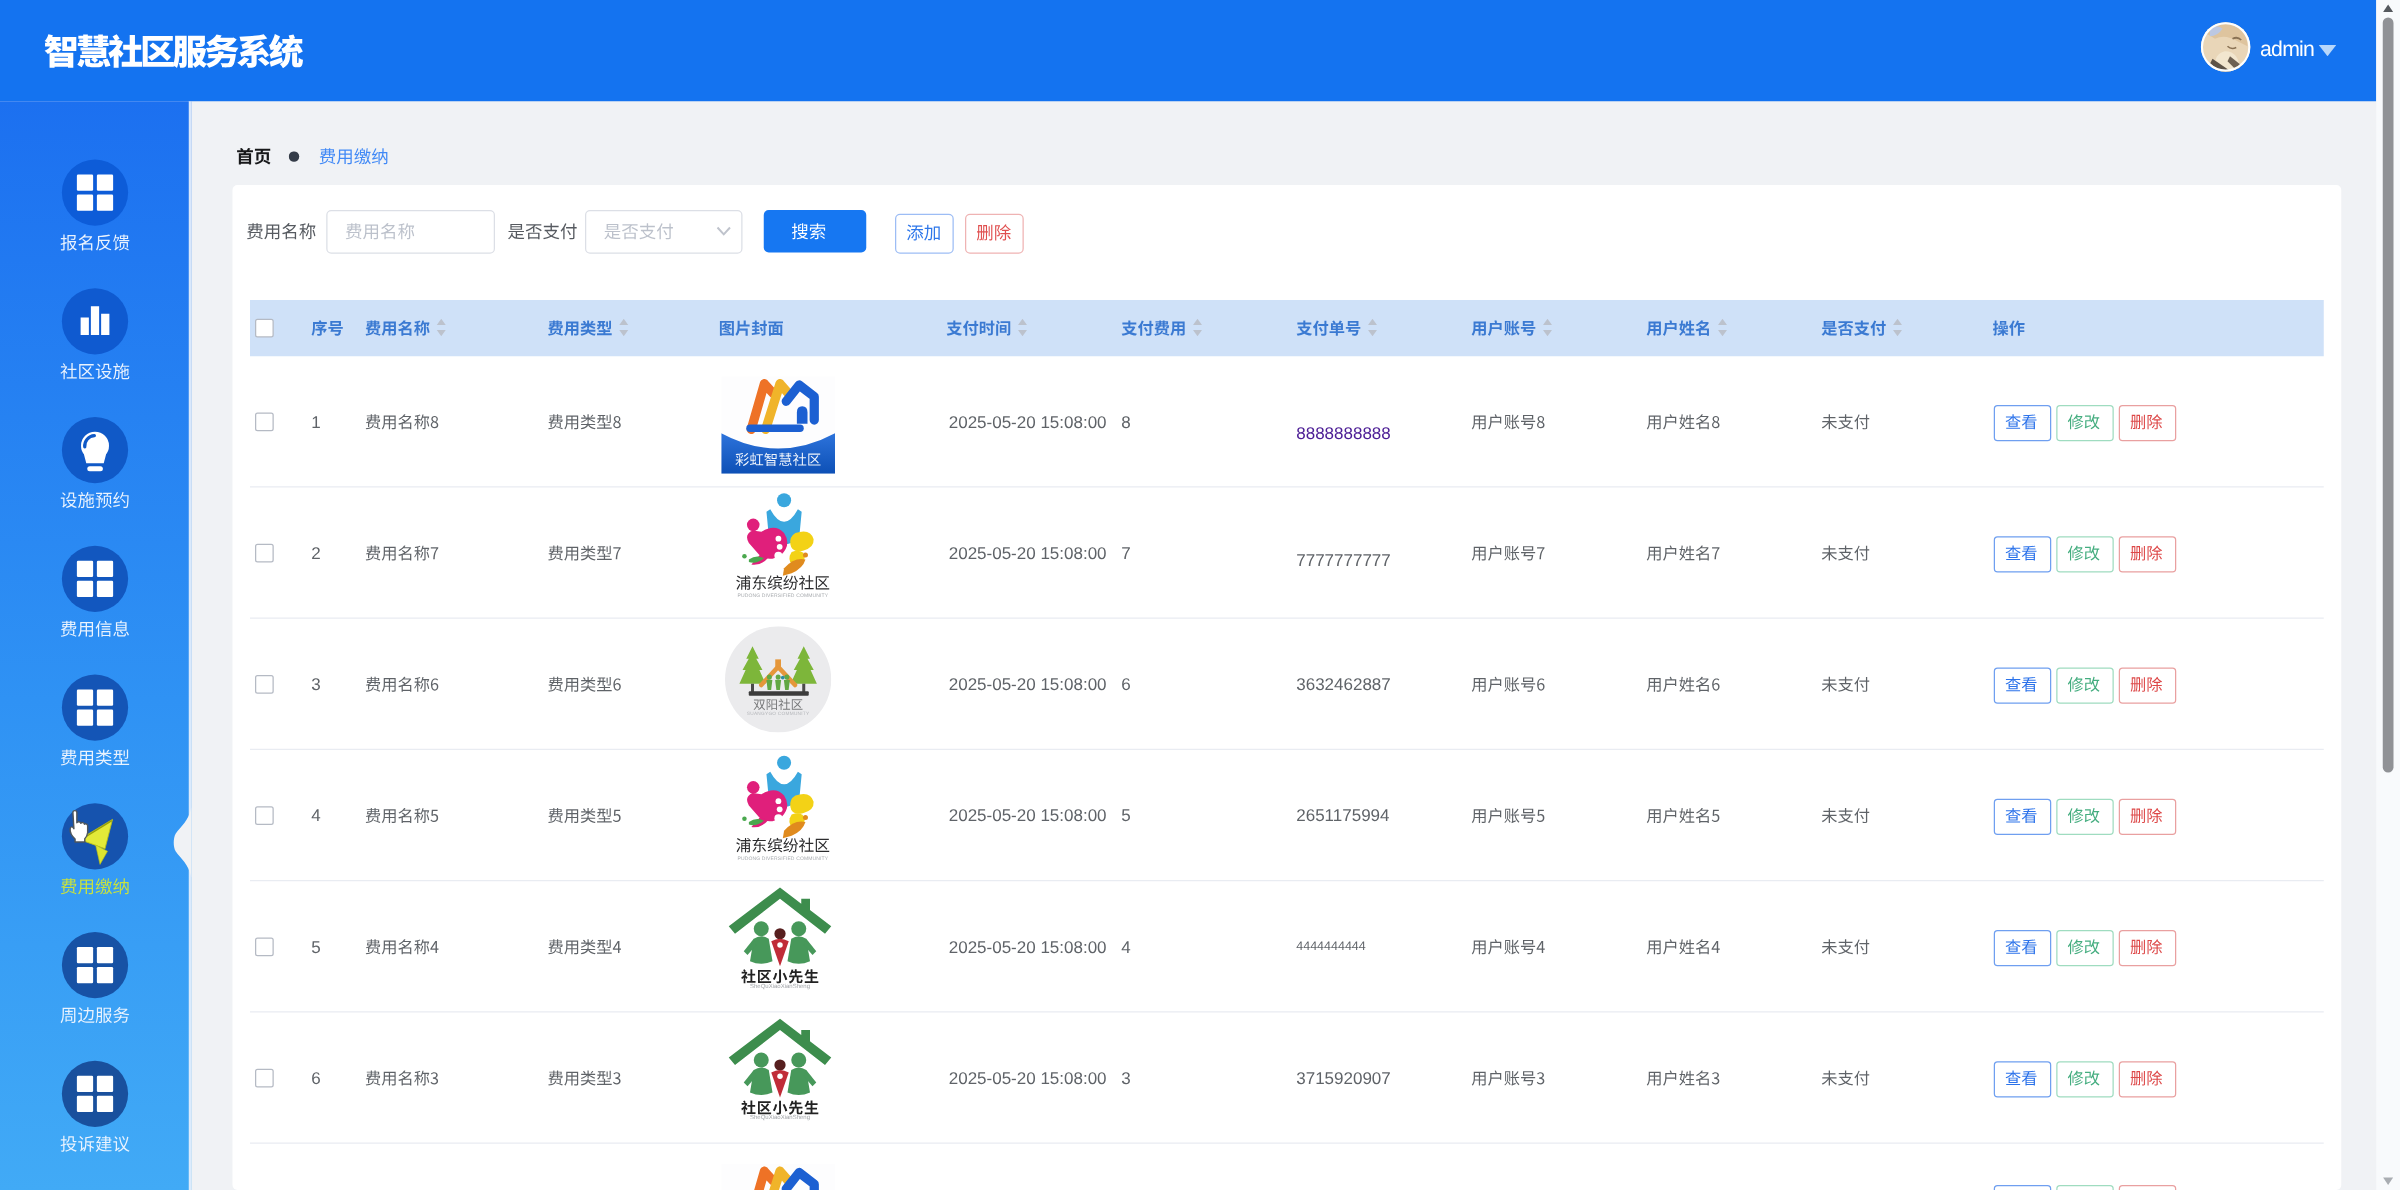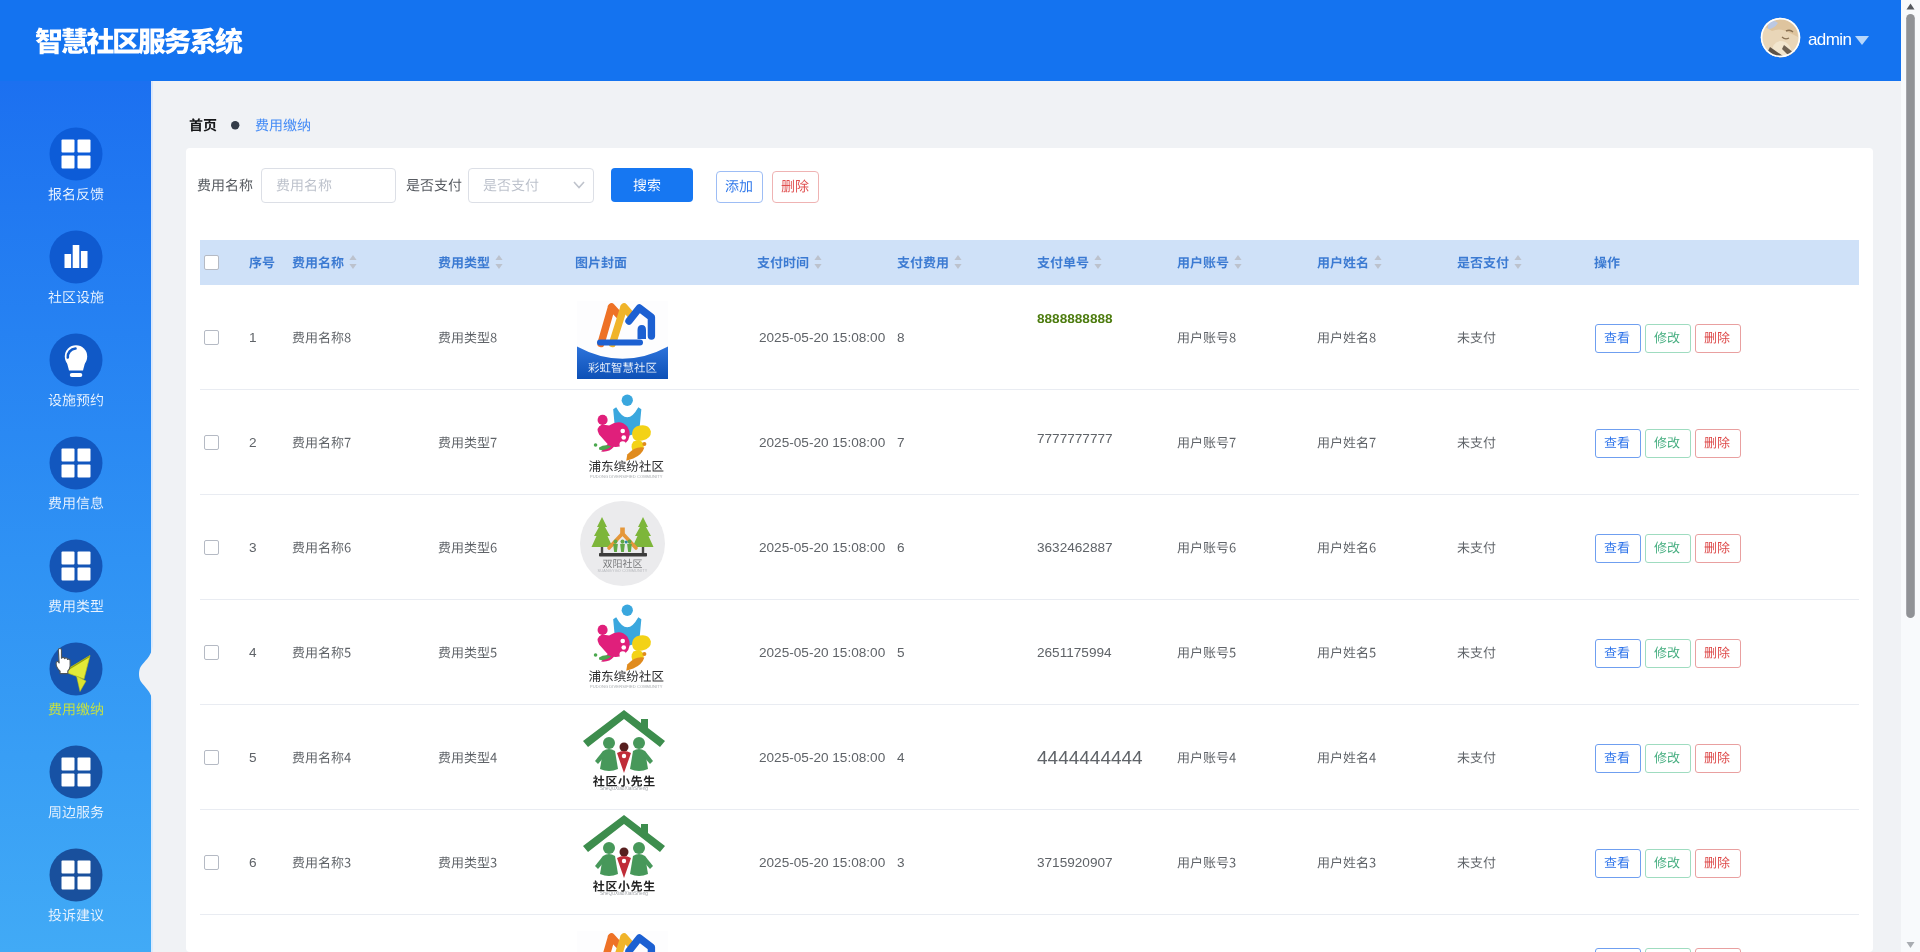--- a/index.html
+++ b/index.html
@@ -318,21 +318,21 @@
       <use href="#g72" transform="translate(11.0,70.9) scale(0.01150,-0.01150)"></use>
       <use href="#g73" transform="translate(22.5,70.9) scale(0.01150,-0.01150)"></use>
       <use href="#g74" transform="translate(34.0,70.9) scale(0.01150,-0.01150)"></use>
       <use href="#g75" transform="translate(45.5,70.9) scale(0.01150,-0.01150)"></use>
       <use href="#g12" transform="translate(57.0,70.9) scale(0.01150,-0.01150)"></use>
       <use href="#g13" transform="translate(68.5,70.9) scale(0.01150,-0.01150)"></use>
     </g>
   </svg>
 <div style="position:absolute;left:759.0px;top:327.7px;font-family:'Liberation Sans', sans-serif;font-weight:normal;font-size:13.6px;color:#5f6368;line-height:19.6px;white-space:nowrap;letter-spacing:0.00px;">2025-05-20 15:08:00</div>
 <div style="position:absolute;left:897.0px;top:327.7px;font-family:'Liberation Sans', sans-serif;font-weight:normal;font-size:13.6px;color:#5f6368;line-height:19.6px;white-space:nowrap;letter-spacing:0.00px;">8</div>
-<div style="position:absolute;left:1037.0px;top:309px;font-family:'Liberation Sans', sans-serif;font-weight:bold;font-size:13.6px;color:#4d7c0f;line-height:19.6px;white-space:nowrap;letter-spacing:0.00px;">8888888888</div>
+<div style="position:absolute;left:1037.0px;top:337px;font-family:'Liberation Sans', sans-serif;font-weight:normal;font-size:13.6px;color:#4c1d95;line-height:19.6px;white-space:nowrap;letter-spacing:0.00px;">8888888888</div>
 <svg style="position:absolute;left:1177.0px;top:331.0px;overflow:visible" width="59.2" height="13.0" fill="#5f6368">
     <use href="#g19" transform="translate(0.0,11.4) scale(0.01300,-0.01300)"></use>
     <use href="#g76" transform="translate(13.0,11.4) scale(0.01300,-0.01300)"></use>
     <use href="#g77" transform="translate(26.0,11.4) scale(0.01300,-0.01300)"></use>
     <use href="#g78" transform="translate(39.0,11.4) scale(0.01300,-0.01300)"></use>
     <use href="#g71" transform="translate(52.0,11.4) scale(0.01300,-0.01300)"></use>
   </svg>
 <svg style="position:absolute;left:1317.0px;top:331.0px;overflow:visible" width="59.2" height="13.0" fill="#5f6368">
     <use href="#g19" transform="translate(0.0,11.4) scale(0.01300,-0.01300)"></use>
     <use href="#g76" transform="translate(13.0,11.4) scale(0.01300,-0.01300)"></use>
@@ -398,21 +398,21 @@
       <use href="#g87" transform="translate(15.0,77.2) scale(0.01250,-0.01250)"></use>
       <use href="#g88" transform="translate(27.5,77.2) scale(0.01250,-0.01250)"></use>
       <use href="#g89" transform="translate(40.0,77.2) scale(0.01250,-0.01250)"></use>
       <use href="#g12" transform="translate(52.5,77.2) scale(0.01250,-0.01250)"></use>
       <use href="#g13" transform="translate(65.0,77.2) scale(0.01250,-0.01250)"></use>
     </g>
     <text x="40" y="84" font-family="Liberation Sans" font-size="4" fill="#a8abaf" text-anchor="middle" letter-spacing="0.1">PUDONG DIVERSIFIED COMMUNITY</text>
   </svg>
 <div style="position:absolute;left:759.0px;top:432.7px;font-family:'Liberation Sans', sans-serif;font-weight:normal;font-size:13.6px;color:#5f6368;line-height:19.6px;white-space:nowrap;letter-spacing:0.00px;">2025-05-20 15:08:00</div>
 <div style="position:absolute;left:897.0px;top:432.7px;font-family:'Liberation Sans', sans-serif;font-weight:normal;font-size:13.6px;color:#5f6368;line-height:19.6px;white-space:nowrap;letter-spacing:0.00px;">7</div>
-<div style="position:absolute;left:1037.0px;top:429px;font-family:'Liberation Sans', sans-serif;font-weight:normal;font-size:13.6px;color:#5f6368;line-height:19.6px;white-space:nowrap;letter-spacing:0.00px;">7777777777</div>
+<div style="position:absolute;left:1037.0px;top:439px;font-family:'Liberation Sans', sans-serif;font-weight:normal;font-size:13.6px;color:#5f6368;line-height:19.6px;white-space:nowrap;letter-spacing:0.00px;">7777777777</div>
 <svg style="position:absolute;left:1177.0px;top:436.0px;overflow:visible" width="59.2" height="13.0" fill="#5f6368">
     <use href="#g19" transform="translate(0.0,11.4) scale(0.01300,-0.01300)"></use>
     <use href="#g76" transform="translate(13.0,11.4) scale(0.01300,-0.01300)"></use>
     <use href="#g77" transform="translate(26.0,11.4) scale(0.01300,-0.01300)"></use>
     <use href="#g78" transform="translate(39.0,11.4) scale(0.01300,-0.01300)"></use>
     <use href="#g85" transform="translate(52.0,11.4) scale(0.01300,-0.01300)"></use>
   </svg>
 <svg style="position:absolute;left:1317.0px;top:436.0px;overflow:visible" width="59.2" height="13.0" fill="#5f6368">
     <use href="#g19" transform="translate(0.0,11.4) scale(0.01300,-0.01300)"></use>
     <use href="#g76" transform="translate(13.0,11.4) scale(0.01300,-0.01300)"></use>
@@ -637,21 +637,21 @@
       <use href="#g95" transform="translate(11.8,76.6) scale(0.01200,-0.01200)"></use>
       <use href="#g96" transform="translate(24.4,76.6) scale(0.01200,-0.01200)"></use>
       <use href="#g97" transform="translate(37.0,76.6) scale(0.01200,-0.01200)"></use>
       <use href="#g98" transform="translate(49.6,76.6) scale(0.01200,-0.01200)"></use>
       <use href="#g99" transform="translate(62.2,76.6) scale(0.01200,-0.01200)"></use>
     </g>
     <text x="43" y="81" font-family="Liberation Sans" font-size="4.8" fill="#a2a5a9" text-anchor="middle">SheQuXiaoXianSheng</text>
   </svg>
 <div style="position:absolute;left:759.0px;top:747.7px;font-family:'Liberation Sans', sans-serif;font-weight:normal;font-size:13.6px;color:#5f6368;line-height:19.6px;white-space:nowrap;letter-spacing:0.00px;">2025-05-20 15:08:00</div>
 <div style="position:absolute;left:897.0px;top:747.7px;font-family:'Liberation Sans', sans-serif;font-weight:normal;font-size:13.6px;color:#5f6368;line-height:19.6px;white-space:nowrap;letter-spacing:0.00px;">4</div>
-<div style="position:absolute;left:1037.0px;top:747.7px;font-family:'Liberation Sans', sans-serif;font-weight:normal;font-size:19px;color:#5f6368;line-height:19.6px;white-space:nowrap;letter-spacing:0.00px;">4444444444</div>
+<div style="position:absolute;left:1037.0px;top:747.7px;font-family:'Liberation Sans', sans-serif;font-weight:normal;font-size:10px;color:#5f6368;line-height:19.6px;white-space:nowrap;letter-spacing:0.00px;">4444444444</div>
 <svg style="position:absolute;left:1177.0px;top:751.0px;overflow:visible" width="59.2" height="13.0" fill="#5f6368">
     <use href="#g19" transform="translate(0.0,11.4) scale(0.01300,-0.01300)"></use>
     <use href="#g76" transform="translate(13.0,11.4) scale(0.01300,-0.01300)"></use>
     <use href="#g77" transform="translate(26.0,11.4) scale(0.01300,-0.01300)"></use>
     <use href="#g78" transform="translate(39.0,11.4) scale(0.01300,-0.01300)"></use>
     <use href="#g94" transform="translate(52.0,11.4) scale(0.01300,-0.01300)"></use>
   </svg>
 <svg style="position:absolute;left:1317.0px;top:751.0px;overflow:visible" width="59.2" height="13.0" fill="#5f6368">
     <use href="#g19" transform="translate(0.0,11.4) scale(0.01300,-0.01300)"></use>
     <use href="#g76" transform="translate(13.0,11.4) scale(0.01300,-0.01300)"></use>

